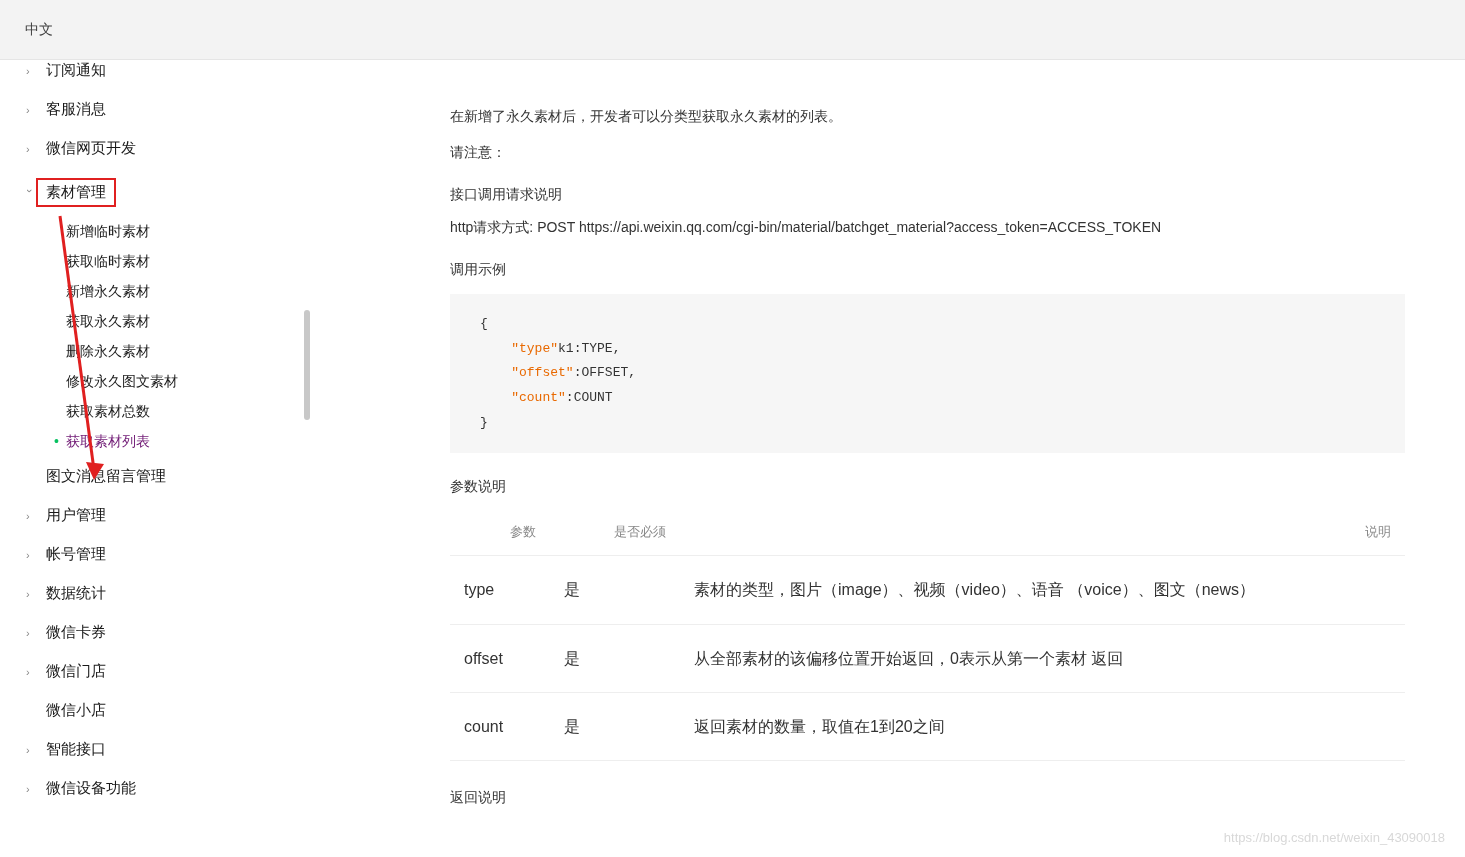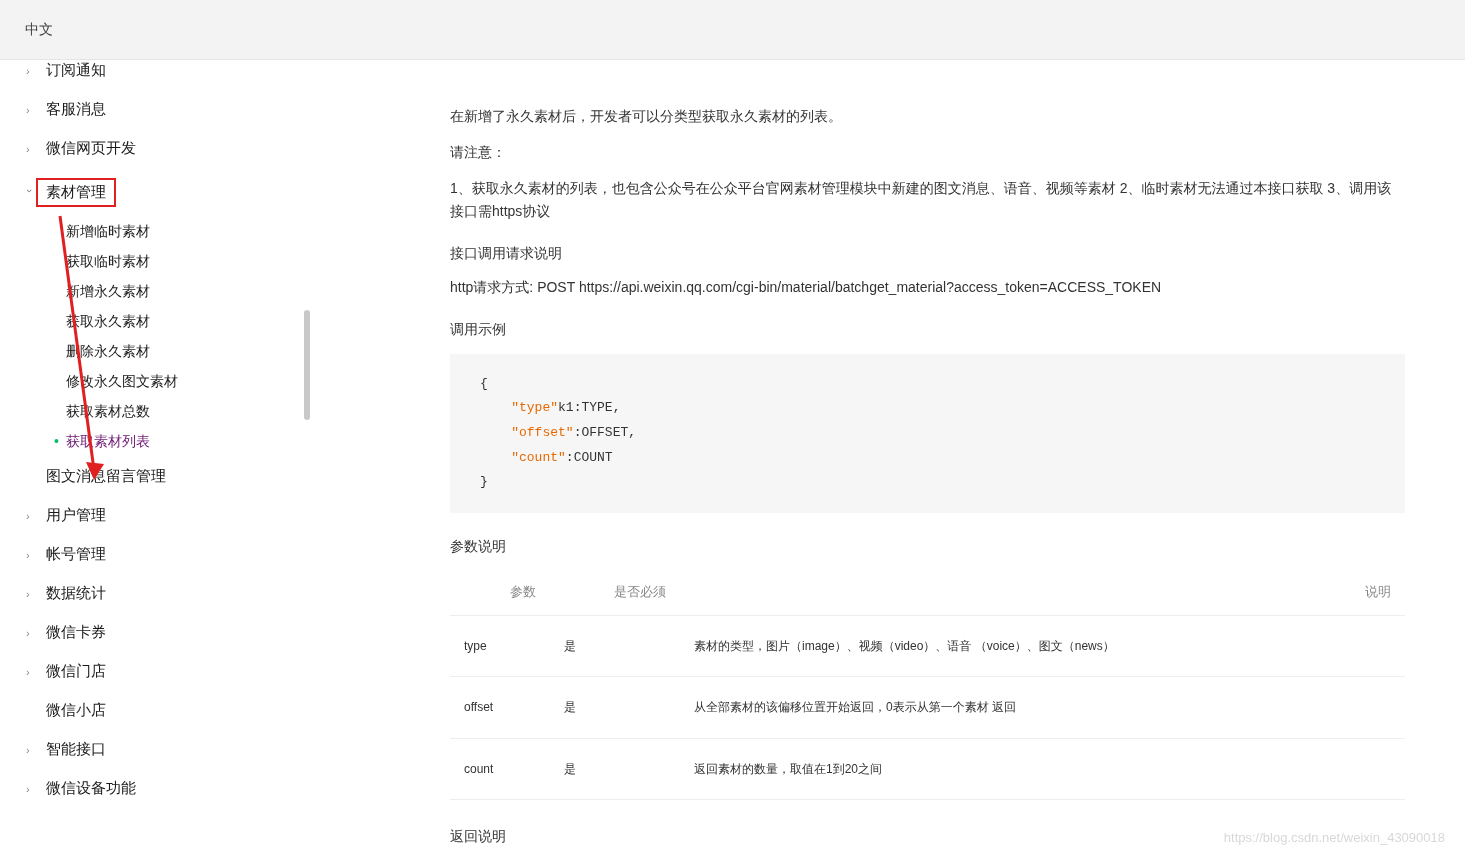--- a/index.html
+++ b/index.html
@@ -180,21 +180,21 @@
       text-align: right;
       font-weight: normal;
       color: #888;
       padding: 12px 14px;
       border-bottom: 1px solid #eee;
       font-size: 13px;
     }
     .params-table td {
       padding: 20px 14px;
       border-bottom: 1px solid #eee;
-      font-size: 12px;
+      font-size: 16px;
       color: #333;
       vertical-align: middle;
     }
     .params-table .col1 { width: 100px; }
     .params-table .col2 { width: 130px; }
     .watermark {
       position: absolute;
       bottom: 8px;
       right: 20px;
       color: #d8d8d8;
@@ -281,21 +281,20 @@
       <svg width="60" height="280">
         <line x1="4" y1="8" x2="38" y2="262" stroke="#e02020" stroke-width="3"></line>
         <polygon points="38,272 30,254 48,256" fill="#e02020"></polygon>
       </svg>
     </div>
   </nav>
 
   <main class="content">
     <p>在新增了永久素材后，开发者可以分类型获取永久素材的列表。</p>
     <p>请注意：</p>
-    <p>1、获取永久素材的列表，也包含公众号在公众平台官网素材管理模块中新建的图文消息、语音、视频等素材 2、临时素材无法通过本接口获取 3、调用该接口需https协议</p>
     <p class="section-label">接口调用请求说明</p>
     <p>http请求方式: POST https://api.weixin.qq.com/cgi-bin/material/batchget_material?access_token=ACCESS_TOKEN</p>
     <p class="section-label">调用示例</p>
 
     <div class="code-block">{
     <span class="code-key">"type"</span>k1:<span>TYPE,</span>
     <span class="code-key">"offset"</span>:<span>OFFSET,</span>
     <span class="code-key">"count"</span>:<span>COUNT</span>
 }</div>
 

